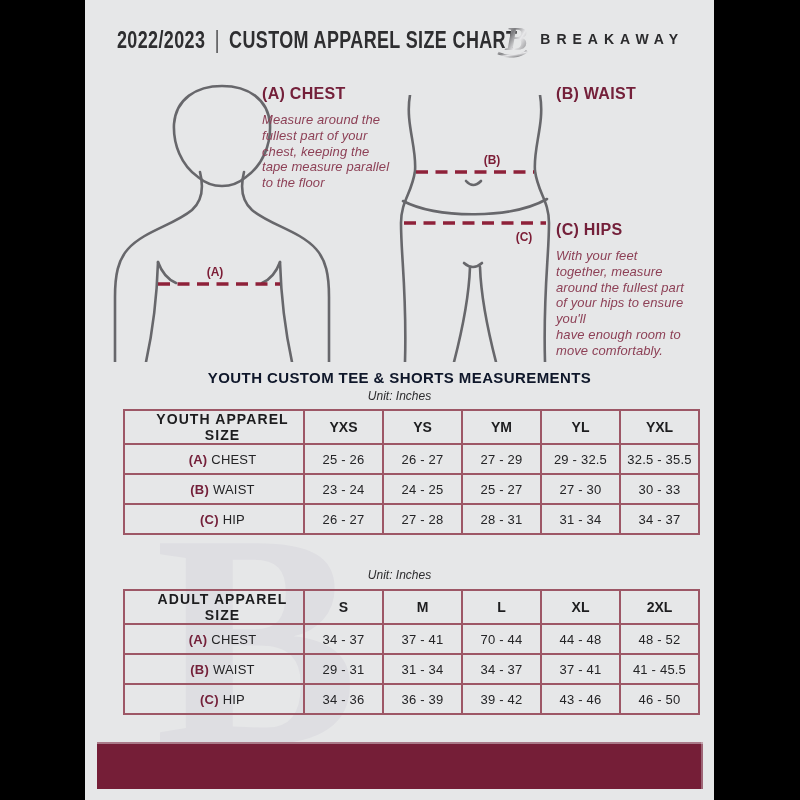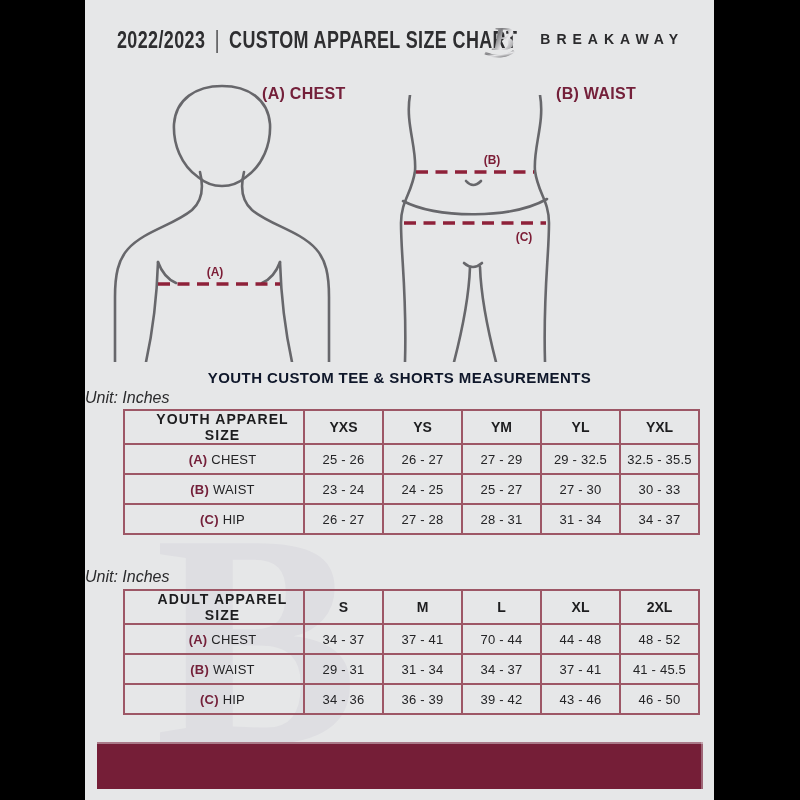--- a/index.html
+++ b/index.html
@@ -16,41 +16,41 @@
   
   .header-title {
     position:absolute; left:32px; top:27px;
     font-size:23px; font-weight:700; color:#2e2e30;
     letter-spacing:.5px; white-space:nowrap;
     transform:scaleX(.78); transform-origin:left center;
   }
   .header-title .sep { font-weight:400; color:#4a4a4c; padding:0 12px; }
   .brand { position:absolute; right:30px; top:17px; display:flex; align-items:center; }
   .brand-name {
-    font-size:14px; font-weight:700; letter-spacing:6px; color:#2b2b2d; margin-left:17px;
+    font-size:14px; font-weight:700; letter-spacing:6px; color:#2b2b2d; margin-left:4px;
   }
 
   
   .instr { position:absolute; width:172px; z-index:2; }
   .instr h3 { font-size:16px; font-weight:700; color:#74203a; letter-spacing:.3px; margin-bottom:9px; }
   .instr .desc {
     font-size:13px; font-style:italic; color:#8d4056; line-height:15.8px;
     white-space:pre-line; letter-spacing:.1px;
   }
 
   .fig { position:absolute; z-index:1; }
 
   
   .section-title {
     position:absolute; left:0; width:629px; text-align:center;
     font-size:15px; font-weight:700; color:#0f172a; letter-spacing:.4px; z-index:2;
   }
   .section-unit {
-    position:absolute; left:0; width:629px; 
-    font-size:16px; font-style:italic; color:#2b2b2d; z-index:2;
+    position:absolute; left:0; width:629px; text-align:center;
+    font-size:12px; font-style:italic; color:#2b2b2d; z-index:2;
   }
 
   
   table.size {
     position:absolute; left:38px; width:575px; z-index:2;
     border-collapse:collapse; table-layout:fixed; background:transparent;
   }
   table.size col.c0 { width:180px; }
   table.size col.cn { width:79px; }
   table.size th, table.size td { border:2px solid #9d5766; text-align:center; vertical-align:middle; }
@@ -135,27 +135,40 @@
         <path d="M90,172 C91,202 98,236 106,267"></path>
       </g>
       <line x1="26" y1="77" x2="144" y2="77" stroke="#8e2139" stroke-width="3.6" stroke-dasharray="12 7.5"></line>
       <text class="mlabel" x="102" y="69" text-anchor="middle">(B)</text>
       <line x1="14" y1="128" x2="156" y2="128" stroke="#8e2139" stroke-width="3.6" stroke-dasharray="12 7.5"></line>
       <text class="mlabel" x="134" y="146" text-anchor="middle">(C)</text>
     </svg>
 
     <div class="instr" style="left:177px; top:85px;">
       <h3>(A) CHEST</h3>
+      <p class="desc">Measure around the
+fullest part of your
+chest, keeping the
+tape measure parallel
+to the floor</p>
     </div>
 
     <div class="instr" style="left:471px; top:85px;">
       <h3>(B) WAIST</h3>
     </div>
 
     <div class="instr" style="left:471px; top:221px;">
+      <h3>(C) HIPS</h3>
+      <p class="desc">With your feet
+together, measure
+around the fullest part
+of your hips to ensure
+you'll
+have enough room to
+move comfortably.</p>
     </div>
 
     <div class="section-title" style="top:369px;">YOUTH CUSTOM TEE &amp; SHORTS MEASUREMENTS</div>
     <div class="section-unit" style="top:389px;">Unit: Inches</div>
 
     <table class="size" style="top:409px;">
       <colgroup>
           <col class="c0">
           <col class="cn">
           <col class="cn">

